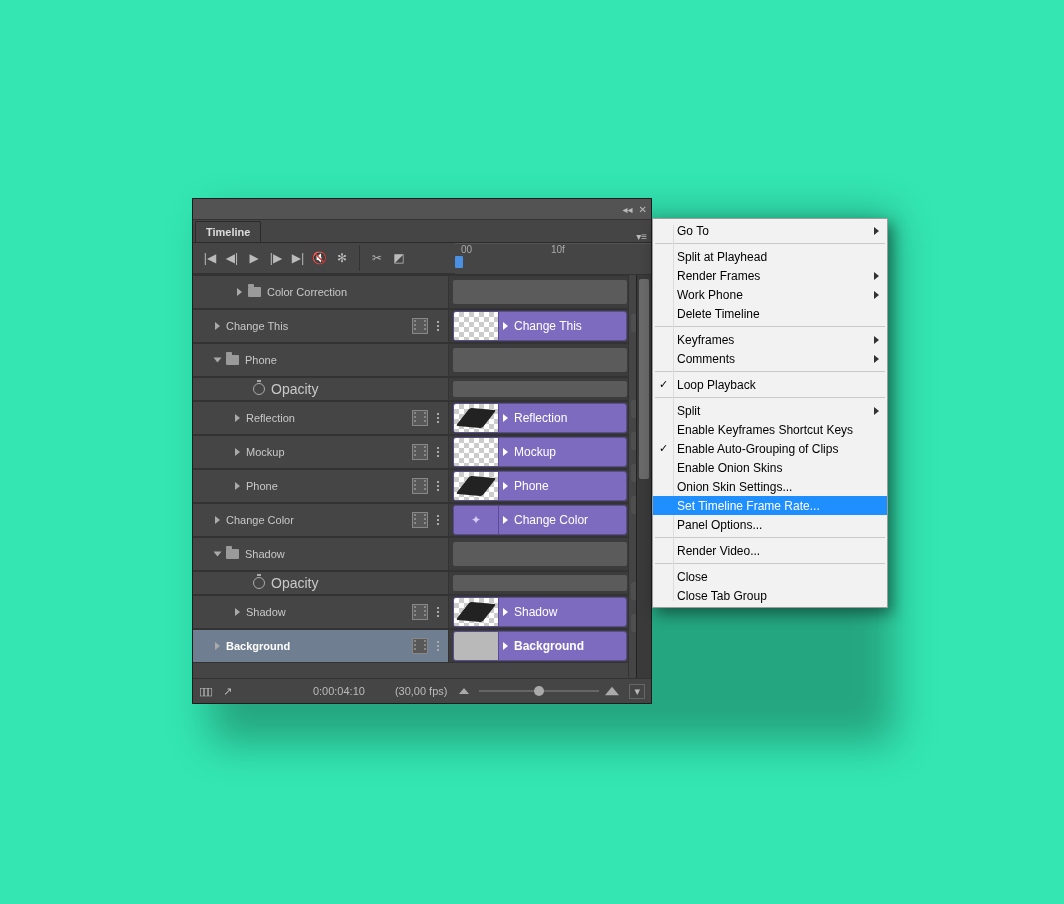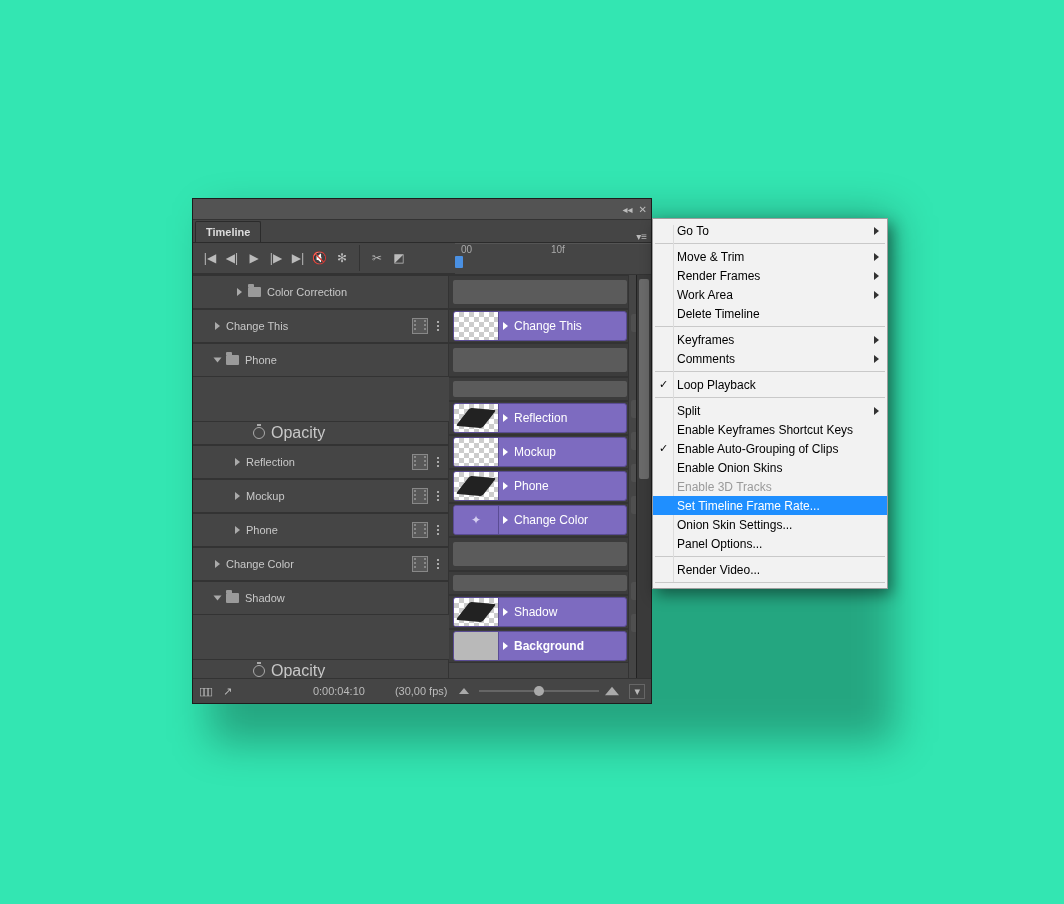--- a/index.html
+++ b/index.html
@@ -15,21 +15,21 @@
   .tbtn{width:22px;height:22px;display:flex;align-items:center;justify-content:center;color:#bbb;cursor:pointer;}
   .tsep{width:1px;height:26px;background:#333;margin:0 6px;}
   .ruler{position:relative;height:26px;background:#454545;border-top:1px solid #555;text-align:right;}
   .ruler .lbl{position:absolute;top:0;font-size:10px;color:#aaa;}
   .playhead{position:absolute;top:0;left:0;width:8px;height:26px;}
   .playhead::before{content:"";position:absolute;left:0;top:12px;width:8px;height:12px;background:#4a90e2;border-radius:1px;}
   .body{display:flex;flex:1;overflow:hidden;border-top:1px solid #333;}
   .left{width:256px;background:#454545;overflow:hidden;}
   .right{flex:1;background:#454545;position:relative;}
   .row{height:32px;display:flex;align-items:center;border-top:1px solid #333;border-bottom:1px solid #333;background:#454545;font-size:11px;}
-  .row.sub{height:22px;font-size:16px;margin-top:44px;}
+  .row.sub{height:22px;font-size:14px;}
   .row.sel{background:#6f7e91;color:#fff;font-weight:bold;} .indent1{padding-left:22px;} .indent2{padding-left:42px;} .indent3{padding-left:60px;}
   .disc{display:inline-block;width:0;height:0;border-top:4px solid transparent;border-bottom:4px solid transparent;border-left:5px solid #aaa;margin-right:6px;}
   .disc.open{transform:rotate(90deg);}
   .folder{display:inline-block;width:13px;height:10px;background:#9a9a9a;border-radius:1px;position:relative;margin-right:6px;}
   .folder::before{content:"";position:absolute;left:0;top:-3px;width:6px;height:3px;background:#9a9a9a;border-radius:1px 1px 0 0;}
   .stopwatch{display:inline-block;width:10px;height:10px;border:1.5px solid #aaa;border-radius:50%;margin-right:6px;position:relative;}
   .stopwatch::before{content:"";position:absolute;left:3px;top:-4px;width:4px;height:2px;background:#aaa;}
   .right-ctrl{margin-left:auto;display:flex;align-items:center;height:100%;}
   .film{width:14px;height:14px;border:1px solid #888;background:#585858;position:relative;margin-right:2px;}
   .film::before,.film::after{content:"";position:absolute;top:1px;bottom:1px;width:2px;background:repeating-linear-gradient(#888 0 2px,transparent 2px 4px);}
@@ -384,29 +384,28 @@
   </div>
 
   <div class="menu" id="menu">
     <div class="sink"></div>
   <div class="mi">
         <span>Go To</span>
         <span class="arr"></span>
       </div>
       <div class="msep"></div>
       <div class="mi">
-        <span>Move &amp; Trim</span>
-        <span class="arr"></span>
+        <span>Split at Playhead</span>
       </div>
       <div class="mi">
         <span>Render Frames</span>
         <span class="arr"></span>
       </div>
       <div class="mi">
-        <span>Work Area</span>
+        <span>Work Phone</span>
         <span class="arr"></span>
       </div>
       <div class="mi">
         <span>Delete Timeline</span>
       </div>
       <div class="msep"></div>
       <div class="mi">
         <span>Keyframes</span>
         <span class="arr"></span>
       </div>
@@ -427,31 +426,34 @@
       <div class="mi">
         <span>Enable Keyframes Shortcut Keys</span>
       </div>
       <div class="mi">
         <span class="chk">✓</span>
         <span>Enable Auto-Grouping of Clips</span>
       </div>
       <div class="mi">
         <span>Enable Onion Skins</span>
       </div>
-      <div class="mi dis">
-        <span>Enable 3D Tracks</span>
+      <div class="mi">
+        <span>Onion Skin Settings...</span>
       </div>
       <div class="mi on">
         <span>Set Timeline Frame Rate...</span>
       </div>
       <div class="mi">
-        <span>Onion Skin Settings...</span>
-      </div>
-      <div class="mi">
         <span>Panel Options...</span>
       </div>
       <div class="msep"></div>
       <div class="mi">
         <span>Render Video...</span>
       </div>
       <div class="msep"></div>
+      <div class="mi">
+        <span>Close</span>
+      </div>
+      <div class="mi">
+        <span>Close Tab Group</span>
+      </div>
     </div>
 </div>
 
 </body></html>

